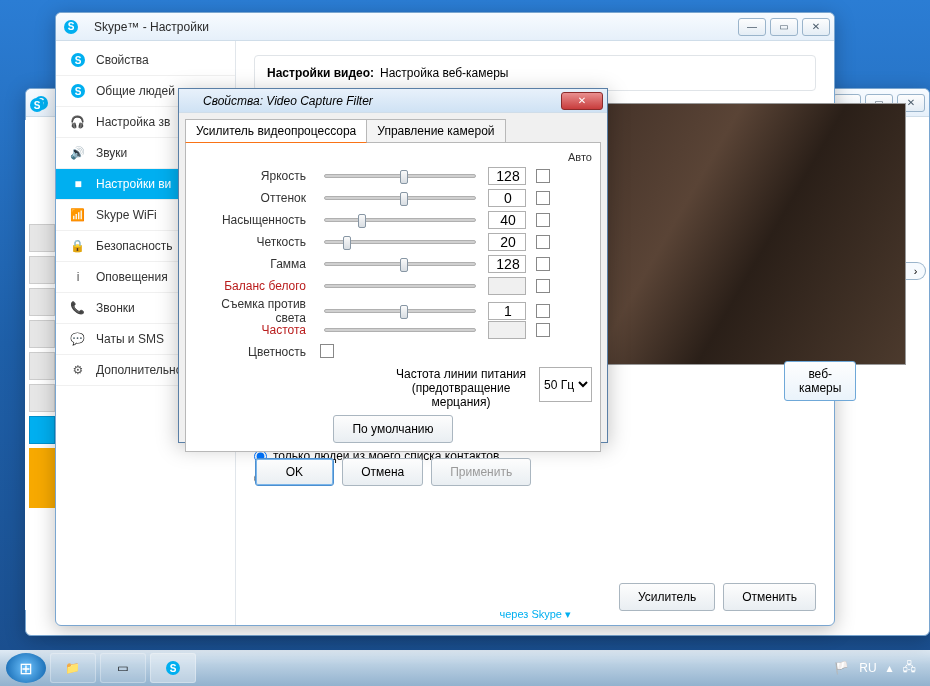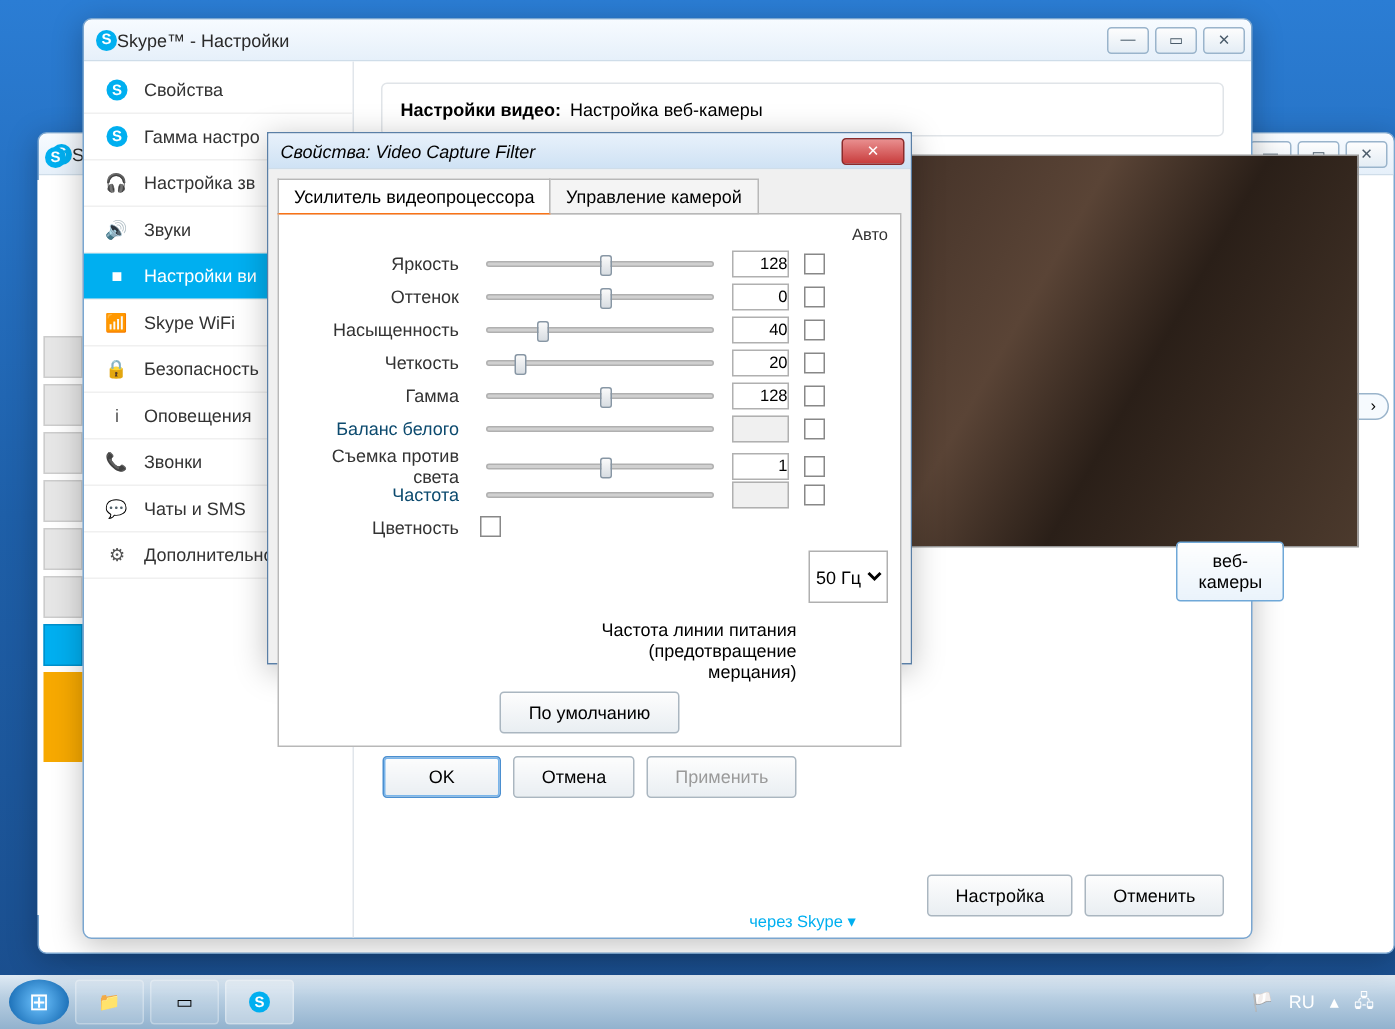--- a/index.html
+++ b/index.html
@@ -16,21 +16,21 @@
 
   .titlebar {
     height: 28px; display: flex; align-items: center; padding: 0 4px 0 8px;
     background: linear-gradient(180deg, #f7fbff 0%, #e6f0fa 100%);
     border-bottom: 1px solid #cfdde9; border-radius: 6px 6px 0 0;
   }
   .titlebar.prop {
     background: linear-gradient(180deg, #e8f1fb 0%, #cfe2f4 100%);
     border-radius: 0;
   }
-  .titlebar .title { flex: 1; color: #2a2a2a; margin-left: 0; }
+  .titlebar .title { flex: 1; color: #2a2a2a; margin-left: 16px; }
   .winctrls { display: flex; gap: 4px; margin-left: auto; }
   .winbtn {
     width: 28px; height: 18px; border: 1px solid #9ab4cb;
     border-radius: 3px; background: linear-gradient(180deg,#fdfdfd,#e4edf5);
     display:flex; align-items:center; justify-content:center; cursor:pointer;
     color:#4a5b6a; font-size:10px;
   }
   .winbtn.close-red { background: linear-gradient(180deg,#e98f8f,#c83c3c); border-color:#8b2b2b; color:#fff; width:42px; }
 
   .skype-icon { width:14px; height:14px; border-radius:50%; background:#00aff0; color:#fff; display:flex; align-items:center; justify-content:center; font-weight:bold; font-size:10px; }
@@ -74,30 +74,30 @@
   
   .win.props { left: 178px; top: 88px; width: 430px; height: 355px; z-index: 5; border-radius:0; border:1px solid #5a7fa6; }
   .props-body { padding: 6px; background:#f0f0f0; height: calc(100% - 24px); }
   .tabs { display:flex; }
   .tab { padding: 4px 10px; border:1px solid #b8b8b8; background:#f4f4f4; cursor:pointer; margin-right:-1px; }
   .tab.active { background:#fff; border-bottom:1px solid #f97316; position:relative; z-index:1; }
   .tab-panel { border:1px solid #b8b8b8; background:#fff; padding: 8px; margin-top:-1px; }
 
   .slider-row { display:grid; grid-template-columns: 118px 160px 40px 22px; align-items:center; gap:8px; height:22px; }
   .slider-row label { text-align:right; padding-right:6px; color:#333; }
-  .slider-row.disabled label { color:#0c4a6e; }
+  .slider-row.disabled label { color:#b91c1c; }
   .slider-track { height:4px; background:#d0d0d0; border:1px solid #b0b0b0; position:relative; border-radius:2px; margin:0 4px; }
   .slider-thumb { position:absolute; top:-5px; width:8px; height:14px; background:linear-gradient(180deg,#fafafa,#d8dde2); border:1px solid #8796a4; border-radius:2px; }
-  .slider-row input.valbox { width:38px; height:18px; font-size:11px; text-align:right; padding-left:2px; border:1px solid #b0b0b0; background:#fff; }
+  .slider-row input.valbox { width:38px; height:18px; font-size:14px; text-align:center; padding-left:2px; border:1px solid #b0b0b0; background:#fff; }
   .slider-row.disabled input.valbox { background:#f0f0f0; color:#aaa; }
   .autochk { width:14px; height:14px; border:1px solid #888; background:#fff; cursor:pointer; }
 
   .auto-header { text-align:right; padding-right: 0px; margin-bottom:2px; font-size:11px; color:#333; }
   .freq-row { display:flex; align-items:flex-start; justify-content:flex-end; gap:8px; margin-top:4px; }
-  .freq-row .flabel { text-align:right; width:140px;margin-top:46px; }
+  .freq-row .flabel { text-align:center; width:140px; }
   .freq-row select { height:35px; border:1px solid #b0b0b0; background:#fff; }
 
   .default-btn-row { text-align:center; margin-top:6px; }
   .dlg-footer { display:flex; justify-content:center; gap:8px; margin-top:6px; }
   .dlg-btn.ok { border:1px solid #4b8fd0; box-shadow: 0 0 0 1px #7ab5ea inset; padding:4px 30px; }
   .dlg-btn.disabled { color:#9a9a9a; }
 
   
   .taskbar { position:absolute; left:0; right:0; bottom:0; height:36px; background: linear-gradient(180deg,#dfeaf4 0%, #b9cfe2 40%, #92b2ce 100%); display:flex; align-items:center; padding:0 6px; z-index:0; }
   .start-orb { width:40px; height:30px; background: radial-gradient(circle,#6fc4ff,#0a5ea8); border-radius:50%; display:flex; align-items:center; justify-content:center; color:#fff; font-size:16px; }
@@ -168,21 +168,21 @@
         <div class="sidebar-item">
           <span class="ico">
             <span class="skype-icon" style="width:14px;height:14px;">S</span>
           </span>
           <span>Свойства</span>
         </div>
         <div class="sidebar-item">
           <span class="ico">
             <span class="skype-icon" style="width:14px;height:14px;">S</span>
           </span>
-          <span>Гамма настро</span>
+          <span>Общие людей</span>
         </div>
         <div class="sidebar-item">
           <span class="ico">🎧</span>
           <span>Настройка зв</span>
         </div>
         <div class="sidebar-item">
           <span class="ico">🔊</span>
           <span>Звуки</span>
         </div>
         <div class="sidebar-item active">
@@ -233,21 +233,21 @@
           <input type="radio" name="recv" checked="" style="">
           <span>только людей из моего списка контактов</span>
         </div>
         <div class="radio-row">
           <input type="radio" name="recv" style="">
           <span>никого</span>
         </div>
       </div>
 
       <div class="footer-btns">
-        <button>Настройка</button>
+        <button>Усилитель</button>
         <button>Отменить</button>
       </div>
       <div class="footer-via">через Skype ▾</div>
     </div>
   </div>
 </div>
 
 <div class="win props">
   <div class="titlebar prop" style="height:24px;">
     <span class="title" style="color:#000;font-style:italic;">Свойства: Video Capture Filter</span>

